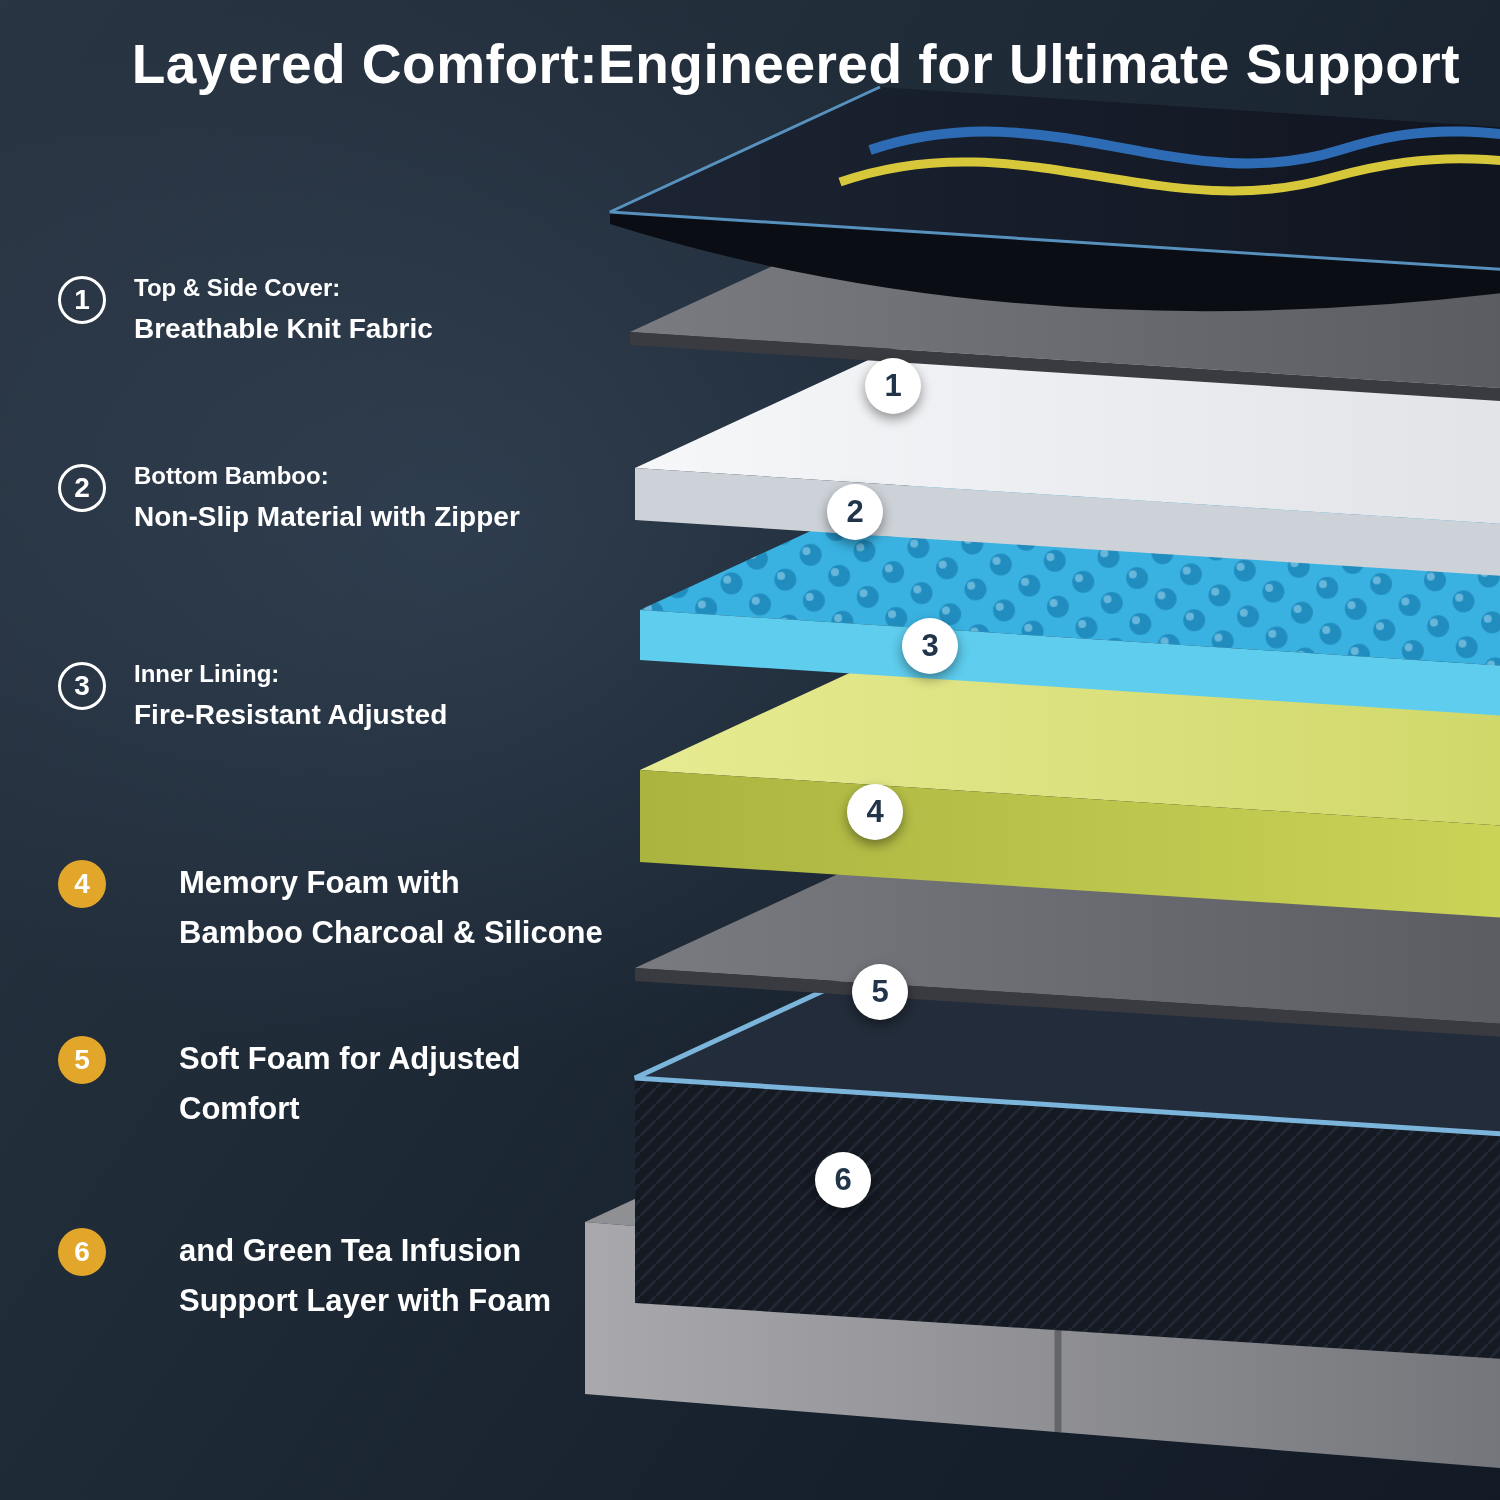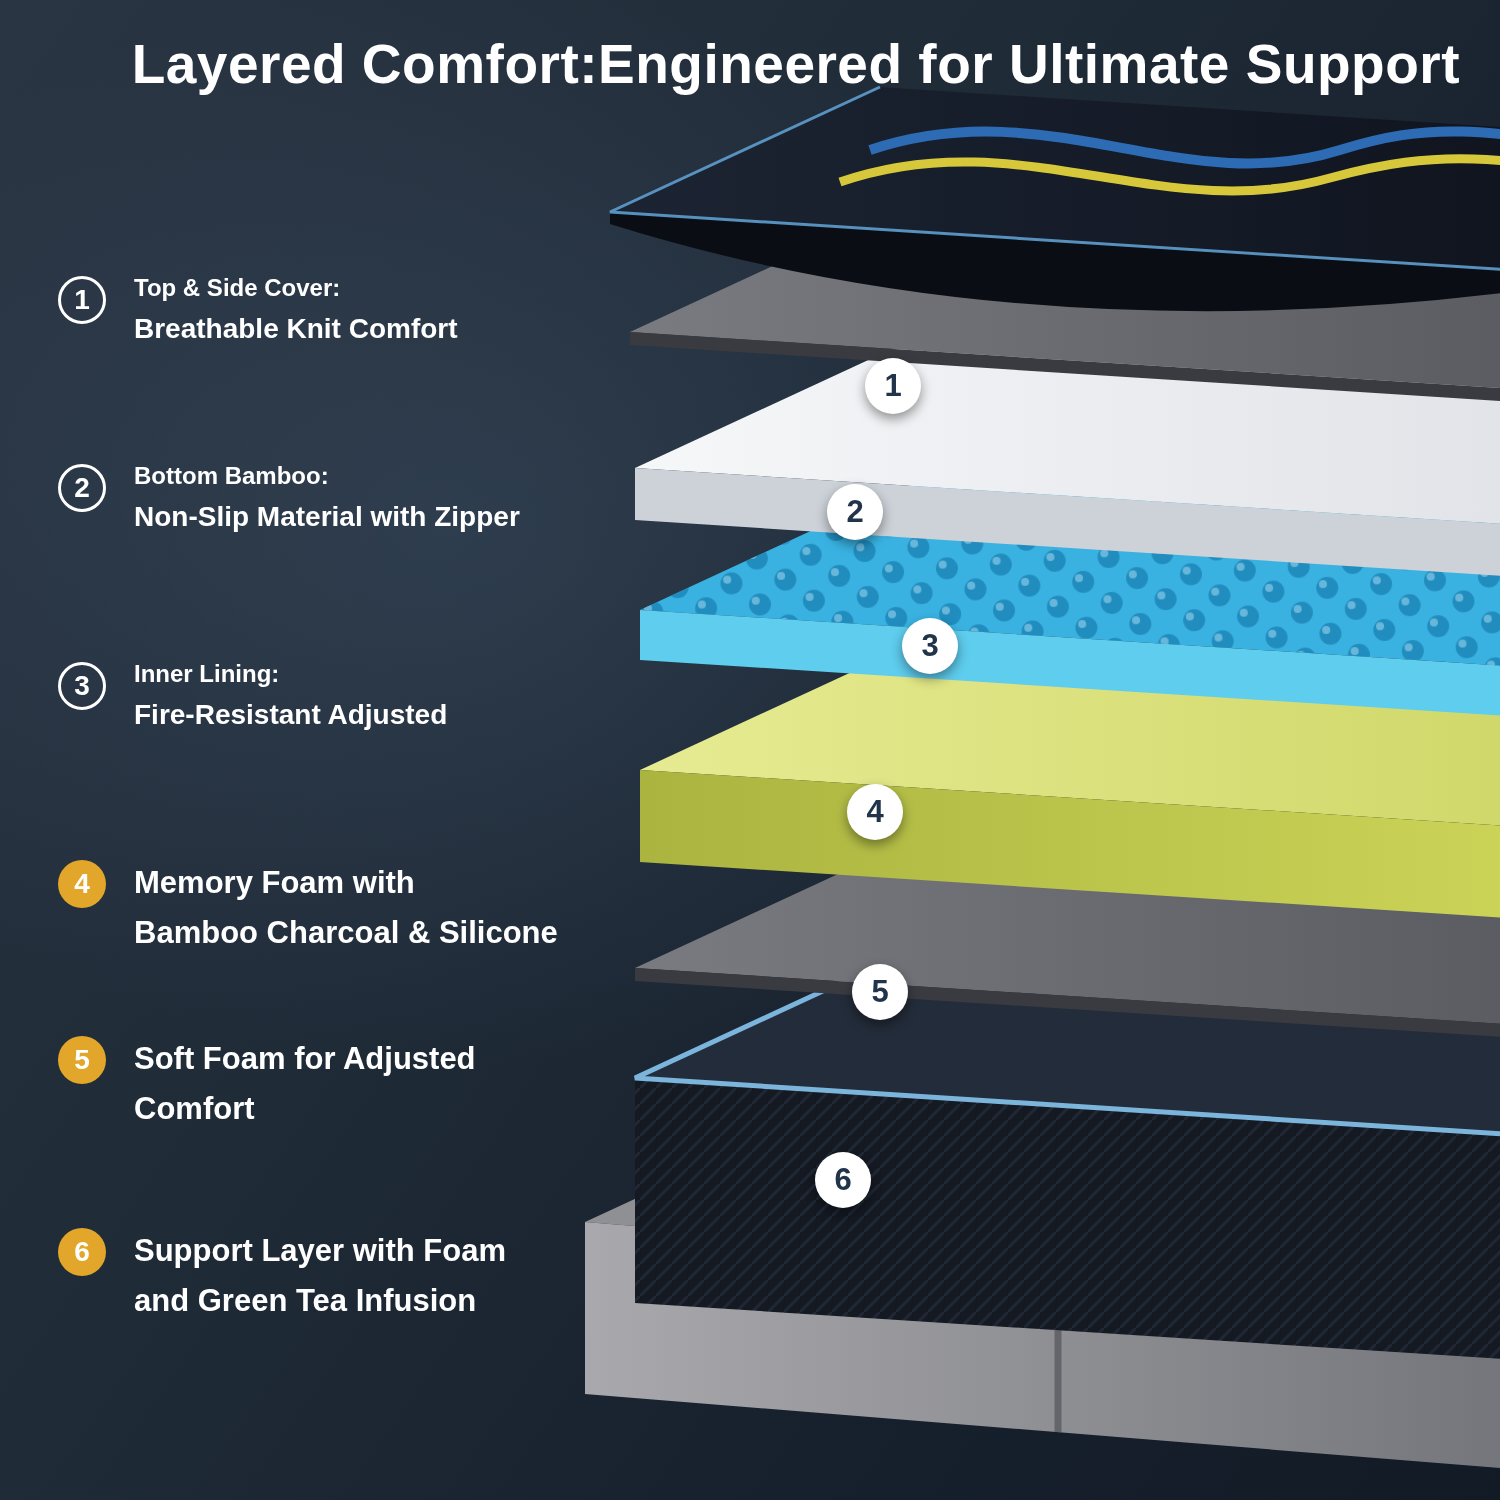--- a/index.html
+++ b/index.html
@@ -21,21 +21,21 @@
   .legend-item{position:absolute;left:58px;display:flex;gap:28px;align-items:flex-start;width:600px;}
   .num-circle{
     width:48px;height:48px;border-radius:50%;flex:0 0 48px;
     display:flex;align-items:center;justify-content:center;
     font-size:28px;font-weight:bold;box-sizing:border-box;margin-top:2px;
   }
   .num-outline{border:3px solid #ffffff;color:#ffffff;}
   .num-gold{background:#e2a62a;color:#ffffff;}
   .t1{font-size:24px;font-weight:800;line-height:1.2;}
   .t2{font-size:28px;font-weight:700;margin-top:10px;}
-  .l{font-size:31px;font-weight:800;line-height:1.62;}
+  .l{font-size:31px;font-weight:800;line-height:1.62;margin-left:45px;}
   .item-1{top:274px;}
   .item-2{top:462px;}
   .item-3{top:660px;}
   .item-4{top:858px;}
   .item-5{top:1034px;}
   .item-6{top:1226px;}
   
   .badge{
     position:absolute;width:56px;height:56px;border-radius:50%;
     background:#ffffff;color:#22344a;
@@ -151,21 +151,21 @@
   <div class="badge badge-2">2</div>
   <div class="badge badge-3">3</div>
   <div class="badge badge-4">4</div>
   <div class="badge badge-5">5</div>
   <div class="badge badge-6">6</div>
 
   <div class="legend-item item-1">
     <div class="num-circle num-outline">1</div>
     <div>
       <div class="t1">Top &amp; Side Cover:</div>
-      <div class="t2">Breathable Knit Comfort</div>
+      <div class="t2">Breathable Knit Fabric</div>
     </div>
   </div>
 
   <div class="legend-item item-2">
     <div class="num-circle num-outline">2</div>
     <div>
       <div class="t1">Bottom Bamboo:</div>
       <div class="t2">Non-Slip Material with Zipper</div>
     </div>
   </div>
@@ -190,18 +190,18 @@
     <div class="num-circle num-gold">5</div>
     <div>
       <div class="l">Soft Foam for Adjusted</div>
       <div class="l">Comfort</div>
     </div>
   </div>
 
   <div class="legend-item item-6">
     <div class="num-circle num-gold">6</div>
     <div>
+      <div class="l">and Green Tea Infusion</div>
       <div class="l">Support Layer with Foam</div>
-      <div class="l">and Green Tea Infusion</div>
     </div>
   </div>
 
 </div>
 
 </body></html>

